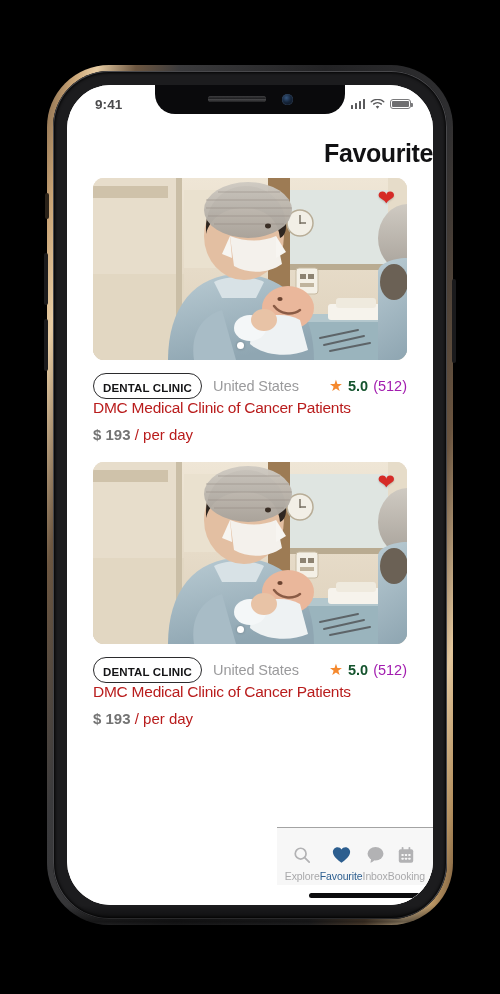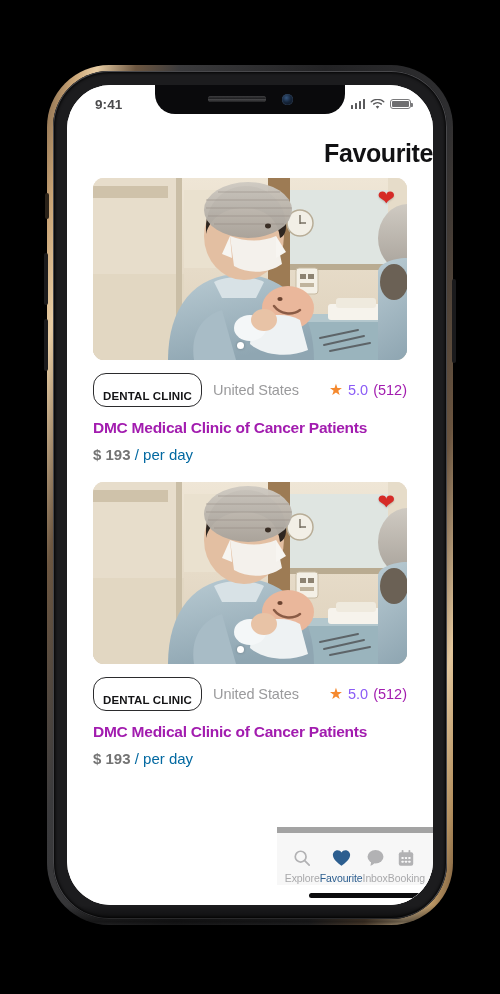--- a/index.html
+++ b/index.html
@@ -223,63 +223,62 @@
   }
 
   .card-meta {
     display: flex;
     align-items: center;
     margin-top: 13px;
   }
   .badge {
     border: 1.4px solid #2b2b2d;
     border-radius: 13px;
-    padding: 16px 9px 4px;
+    padding: 8px 9px 4px;
     font-size: 11.5px;
     font-weight: 700;
     color: #141416;
     letter-spacing: 0.15px;
     white-space: nowrap;
   }
   .country {
     margin-left: 11px;
     font-size: 14.5px;
     color: #9a9a9c;
     letter-spacing: -0.1px;
   }
   .rating {
     margin-left: auto;
     display: flex;
     align-items: center;
     gap: 5px;
     font-size: 14.5px;
   }
   .star { color: #f5892e; font-size: 15.5px; line-height: 1; }
-  .rating-value { font-weight: 400; color: #8b5cf6; }
+  .rating-value { font-weight: 700; color: #14532d; }
   .rating-count { color: #a21caf; }
 
   .card-name {
-    margin-top: 12px;
+    margin-top: 0;
     font-size: 15.5px;
-    color: #a21caf;
+    color: #b91c1c;
     letter-spacing: -0.25px;
-    font-weight: bold;
   }
   .card-price {
     margin-top: 9px;
     font-size: 15px;
   }
   .price-amount { font-weight: 700; color: #737373; margin-top: 48px; }
-  .price-unit { color: #0369a1; }
+  .price-unit { color: #b91c1c; }
 
   
   .tab-bar {
     height: 58px;
     background: #f7f7f7;
-    border-top: 6px solid #a3a3a3;
+    border-top: 1px solid #a3a3a3;
     display: flex;
     align-items: center;
     padding: 16px 8px 2px;
     box-sizing: border-box;
   }
   .tab {
     flex: 1;
     display: flex;
     flex-direction: column;
     align-items: center;

